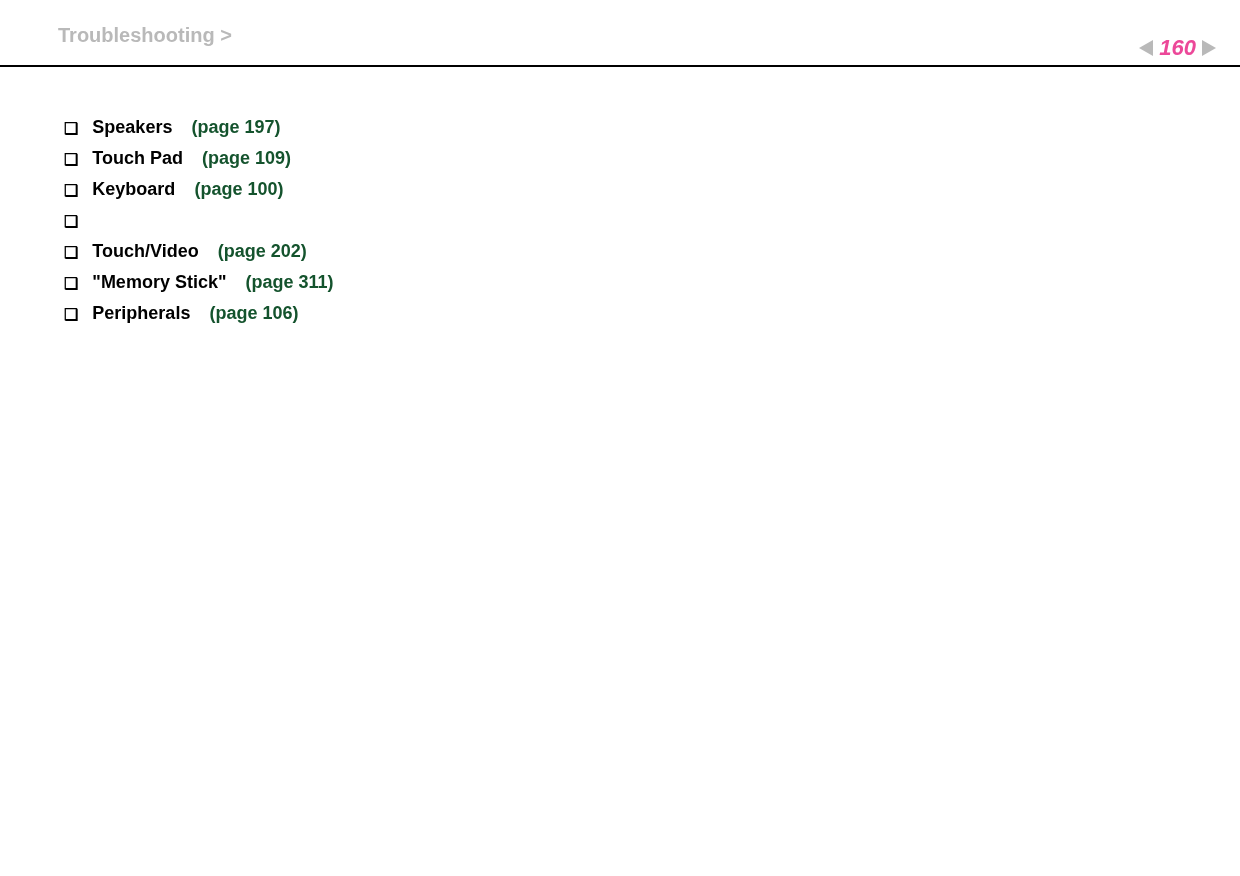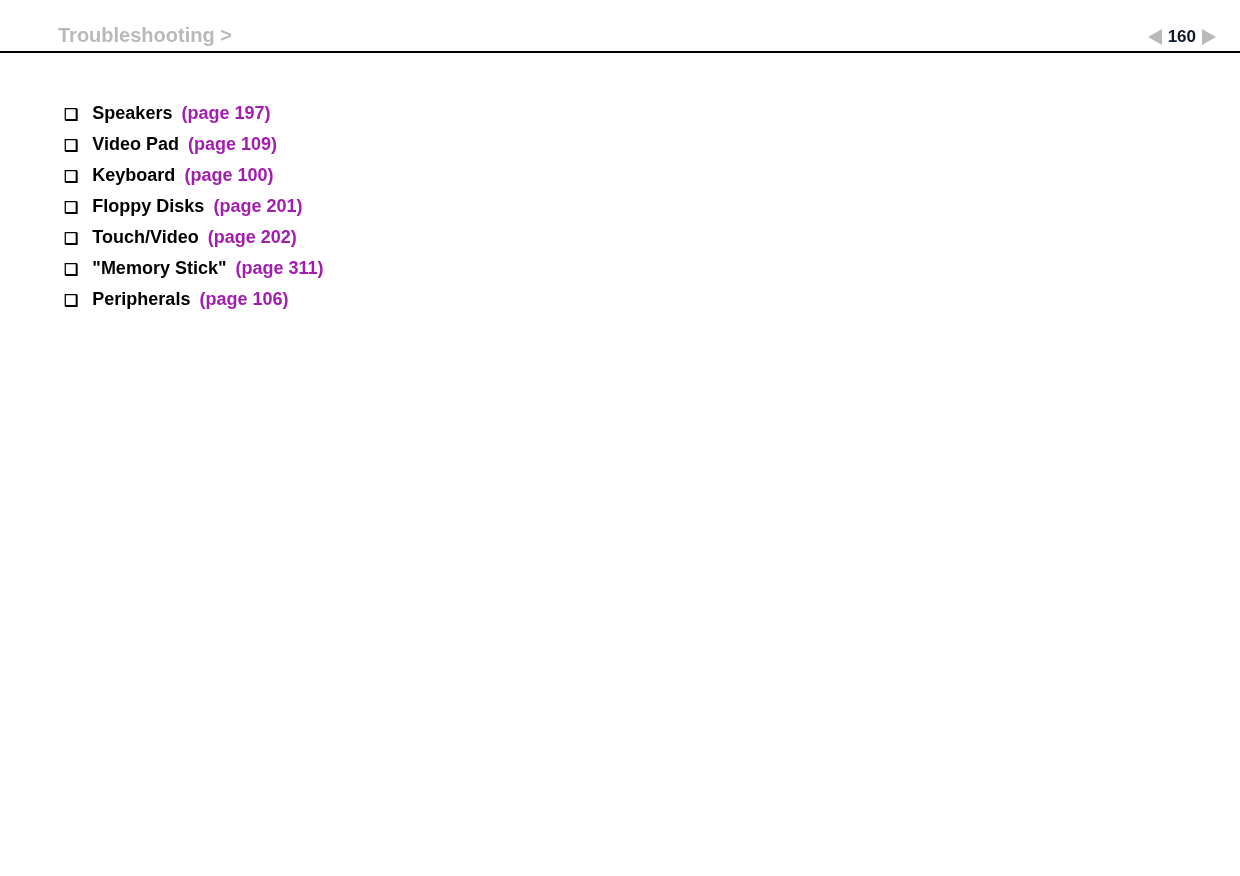--- a/index.html
+++ b/index.html
@@ -9,21 +9,21 @@
     }
     body {
       font-family: Arial, Helvetica, sans-serif;
       width: 1240px;
       height: 876px;
       background: #ffffff;
       position: relative;
     }
     .header {
       position: relative;
-      padding: 24px 0 4px 58px;
+      padding: 24px 0 18px 58px;
       border-bottom: 2px solid #000000;
     }
     .breadcrumb {
       font-size: 20px;
       font-weight: bold;
       color: #b9b9b9;
     }
     .page-nav {
       position: absolute;
       right: 24px;
@@ -42,23 +42,24 @@
     }
     .nav-arrow-right {
       width: 0;
       height: 0;
       border-top: 8px solid transparent;
       border-bottom: 8px solid transparent;
       border-left: 14px solid #b9b9b9;
       cursor: pointer;
     }
     .page-number {
-      font-size: 17px;
+      font-size: 22px;
       font-weight: bold;
-      color: #0f172a;
+      font-style: italic;
+      color: #ec4899;
       padding: 0 2px;
     }
     .content {
       padding: 50px 0 0 64px;
     }
     .list-item {
       display: flex;
       align-items: flex-start;
       margin-bottom: 10px;
       font-size: 18px;
@@ -68,23 +69,23 @@
       font-size: 16px;
       margin-right: 14px;
       margin-top: 2px;
       color: #000000;
     }
     .item-label {
       color: #000000;
       margin-top: 16px;
     }
     .page-link {
-      color: #a21caf;
+      color: #14532d;
       cursor: pointer;
-      margin-left: 4px;
+      margin-left: 14px;
     }
   </style>
 </head>
 <body>
 
 <div class="header">
   <div class="breadcrumb">Troubleshooting &gt;</div>
   <div class="page-nav">
     <div class="nav-arrow-left"></div>
     <span class="page-number">160</span>
@@ -96,37 +97,33 @@
   <div class="list-item">
     <span class="bullet">❑</span>
     <span>
       <span class="item-label">Speakers</span>
       <span class="page-link">(page 197)</span>
     </span>
   </div>
   <div class="list-item">
     <span class="bullet">❑</span>
     <span>
-      <span class="item-label">Video Pad</span>
+      <span class="item-label">Touch Pad</span>
       <span class="page-link">(page 109)</span>
     </span>
   </div>
   <div class="list-item">
     <span class="bullet">❑</span>
     <span>
       <span class="item-label">Keyboard</span>
       <span class="page-link">(page 100)</span>
     </span>
   </div>
   <div class="list-item">
     <span class="bullet">❑</span>
-    <span>
-      <span class="item-label">Floppy Disks</span>
-      <span class="page-link">(page 201)</span>
-    </span>
   </div>
   <div class="list-item">
     <span class="bullet">❑</span>
     <span>
       <span class="item-label">Touch/Video</span>
       <span class="page-link">(page 202)</span>
     </span>
   </div>
   <div class="list-item">
     <span class="bullet">❑</span>

